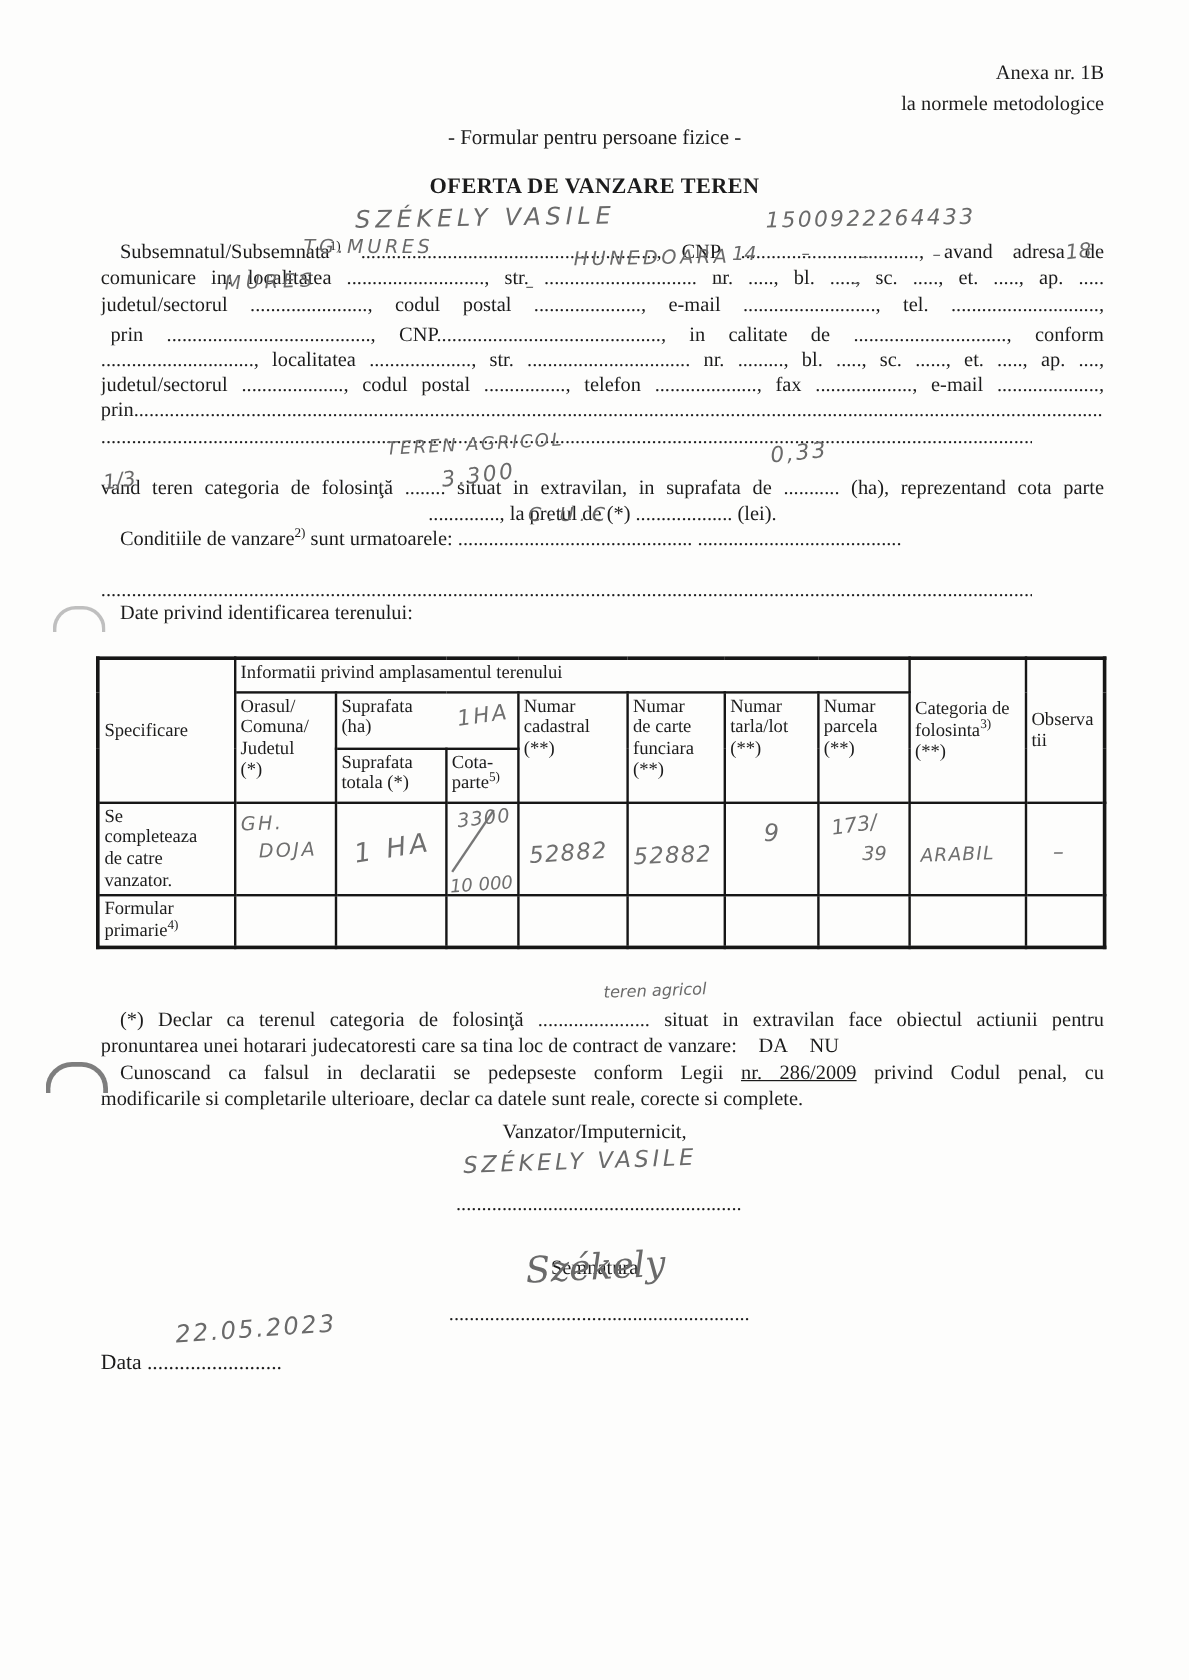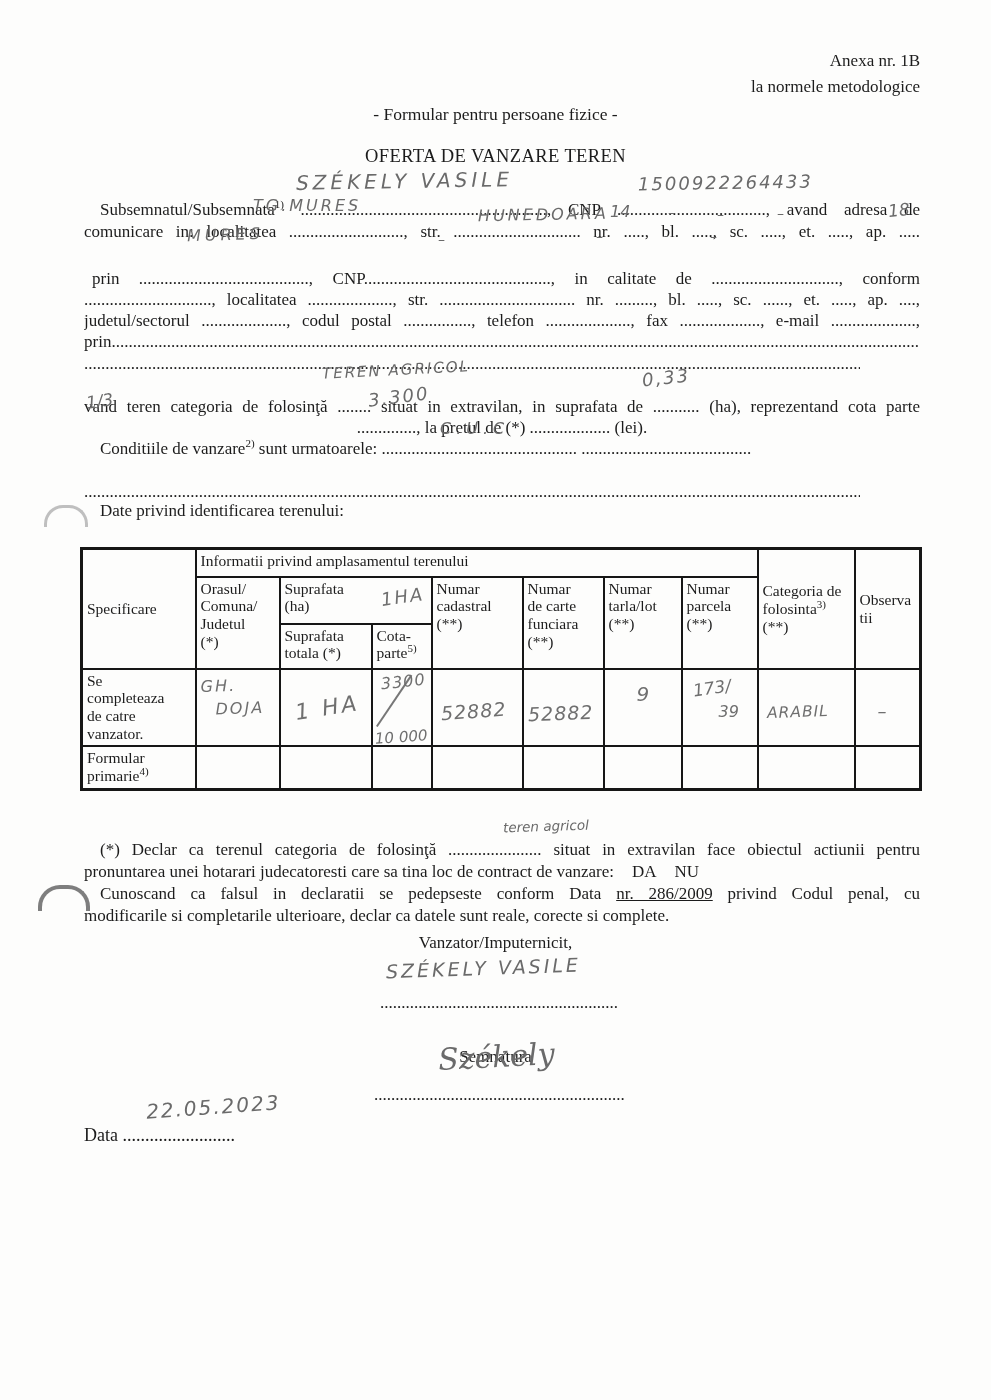--- a/index.html
+++ b/index.html
@@ -5,21 +5,21 @@
   html,body{margin:0;padding:0;background:#ffffff;}
   .page{position:relative;width:991px;height:1400px;background:#fdfdfc;overflow:hidden;
         font-family:"Liberation Serif", serif;color:#1c1c1c;}
   .ln{position:absolute;left:84px;width:836px;height:23px;font:17px/22px "Liberation Serif", serif;overflow:hidden;margin-top:12px;}
   .just{text-align:justify;text-align-last:justify;}
   .dotsln{white-space:nowrap;}
   sup{font-size:11px;line-height:0;vertical-align:super;}
   .ul{text-decoration:underline;}
   .anexa{position:absolute;right:71px;text-align:right;font:17px/22px "Liberation Serif", serif;}
   .centerln{position:absolute;left:0;width:991px;text-align:center;font:17.5px/22px "Liberation Serif", serif;}
-  .title{font-weight:normal;font-size:18.5px;letter-spacing:.4px;}
+  .title{font-weight:bold;font-size:18.5px;letter-spacing:.4px;}
   .choice{margin-left:18px;}
   
   .hw{position:absolute;font-family:"DejaVu Sans", sans-serif;font-style:italic;color:#6a6a6a;
       z-index:6;white-space:pre;line-height:1.1;}
   
   table.land{position:absolute;left:80px;top:547px;width:840px;border-collapse:collapse;table-layout:fixed;
              font:15.5px/1.15 "Liberation Serif", serif;color:#1c1c1c;}
   table.land td{border:2px solid #161616;padding:2px 4px;vertical-align:top;position:relative;}
   table.land{border:3px solid #161616;}
   .pre{white-space:pre-line;}
@@ -37,20 +37,21 @@
 
 <div class="page">
 
   <div class="anexa" style="top:50px;">Anexa nr. 1B</div>
   <div class="anexa" style="top:76px;">la normele metodologice</div>
   <div class="centerln" style="top:103px;">- Formular pentru persoane fizice -</div>
   <div class="centerln title" style="top:145px;">OFERTA DE VANZARE TEREN</div>
 
   <div class="ln just" style="top:187px;text-indent:16px;"><span>Subsemnatul/Subsemnata</span><sup>1)</sup><span> .........................................................., CNP ..................................., avand adresa de</span></div>
   <div class="ln just" style="top:209px;">comunicare in: localitatea ..........................., str. .............................. nr. ....., bl. ....., sc. ....., et. ....., ap. .....</div>
+  <div class="ln just" style="top:231px;">judetul/sectorul ......................., codul postal ....................., e-mail .........................., tel. .............................,</div>
   <div class="ln just" style="top:256px;text-indent:8px;">prin ........................................, CNP............................................, in calitate de .............................., conform</div>
   <div class="ln just" style="top:277px;">.............................., localitatea ...................., str. ................................ nr. ........., bl. ....., sc. ......, et. ....., ap. ....,</div>
   <div class="ln just" style="top:298px;">judetul/sectorul ...................., codul postal ................, telefon ...................., fax ..................., e-mail ....................,</div>
   <div class="ln dotsln" style="top:319px;">prin..............................................................................................................................................................................................................</div>
   <div class="ln dotsln" style="top:341px;width:776px;">...........................................................................................................................................................................................................</div>
 
   <div class="ln just" style="top:384px;">vand teren categoria de folosinţă ........ situat in extravilan, in suprafata de ........... (ha), reprezentand cota parte</div>
   <div class="ln" style="top:405px;text-align:center;">.............., la pretul de (*) ................... (lei).</div>
   <div class="ln" style="top:426px;text-indent:16px;"><span>Conditiile de vanzare</span><sup>2)</sup><span> sunt urmatoarele: ..............................................  ........................................</span></div>
   <div class="ln dotsln" style="top:469px;width:776px;">...........................................................................................................................................................................................................</div>
@@ -153,21 +154,21 @@
           <td></td>
       <td></td>
           <td></td>
       <td></td>
     </tr>
   </tbody>
     </table>
 
   <div class="ln just" style="top:827px;text-indent:16px;">(*) Declar ca terenul categoria de folosinţă ...................... situat in extravilan face obiectul actiunii pentru</div>
   <div class="ln" style="top:849px;"><span>pronuntarea unei hotarari judecatoresti care sa tina loc de contract de vanzare:</span><span class="choice">DA</span><span class="choice">NU</span></div>
-  <div class="ln just" style="top:871px;text-indent:16px;"><span>Cunoscand ca falsul in declaratii se pedepseste conform Data </span><span class="ul">nr. 286/2009</span><span> privind Codul penal, cu</span></div>
+  <div class="ln just" style="top:871px;text-indent:16px;"><span>Cunoscand ca falsul in declaratii se pedepseste conform Legii </span><span class="ul">nr. 286/2009</span><span> privind Codul penal, cu</span></div>
   <div class="ln" style="top:893px;">modificarile si completarile ulterioare, declar ca datele sunt reale, corecte si complete.</div>
 
   <div class="centerln" style="top:932px;font-size:17px;">Vanzator/Imputernicit,</div>
   <div class="ln dotsln" style="top:980px;left:380px;width:242px;">........................................................</div>
   <div class="centerln" style="top:1046px;font-size:17px;">Semnatura</div>
   <div class="ln dotsln" style="top:1072px;left:374px;width:252px;">...........................................................</div>
   <div class="ln" style="top:1112px;font-size:18px;">Data .........................</div>
 
   <span class="hw" style="left:296px;top:170px;font-size:20px;letter-spacing:4px;transform:rotate(-1deg);">SZÉKELY VASILE</span>
   <span class="hw" style="left:638px;top:173px;font-size:18px;letter-spacing:2px;transform:rotate(-1deg);">1500922264433</span>

